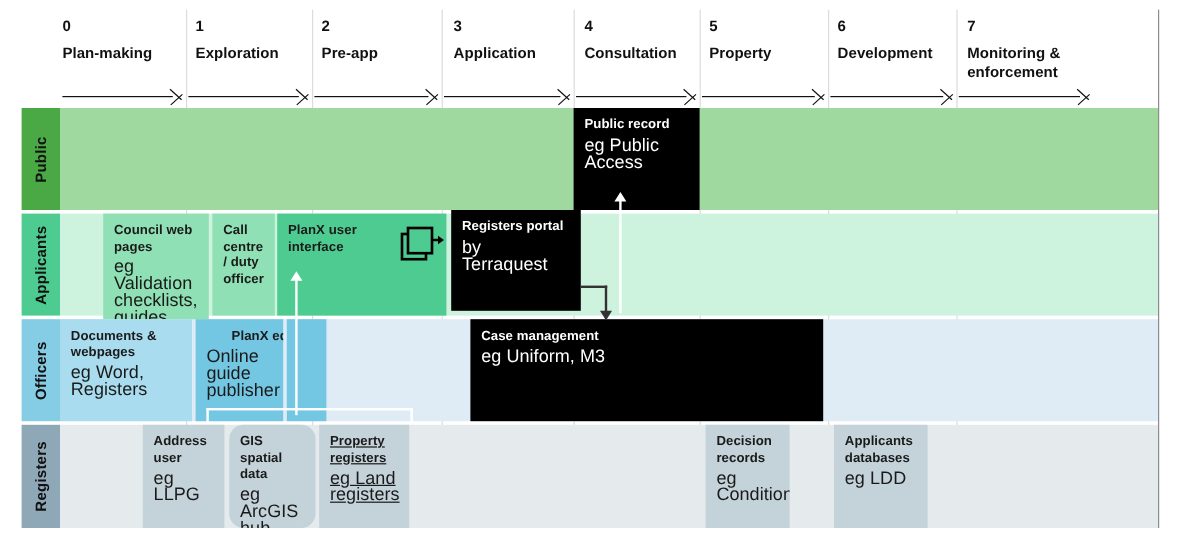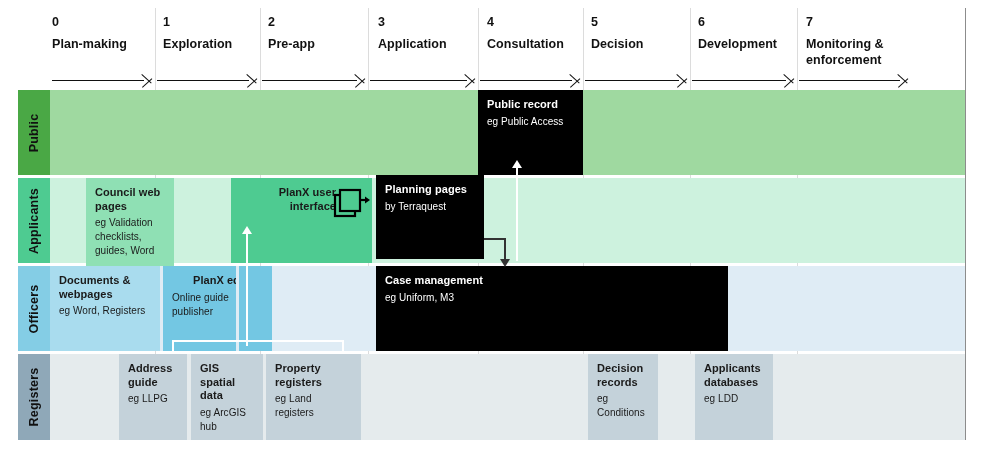--- a/index.html
+++ b/index.html
@@ -47,21 +47,21 @@
     font-size:12.5px;font-weight:bold;color:#111;letter-spacing:.2px;
   }
   .lane-bg{position:absolute;left:32px;top:0;}
 
   
   .card{position:absolute;box-sizing:border-box;padding:8px 9px 6px 9px;overflow:hidden;}
   .card .t{
     font-size:11px;font-weight:bold;line-height:13.5px;letter-spacing:.05px;
   }
   .card .s{
-    font-size:10px;font-weight:normal;line-height:14px;margin-top:3px;letter-spacing:.05px;
+    font-size:15px;font-weight:normal;line-height:14px;margin-top:3px;letter-spacing:.05px;
   }
   .card.dark{background:#000;}
   .card.dark .t,.card.dark .s{color:#fff;}
   .v-line{position:absolute;width:2px;}
   .h-line{position:absolute;height:2px;}
   .arrow-up{position:absolute;width:0;height:0;border-left:5px solid transparent;border-right:5px solid transparent;}
   .arrow-down{position:absolute;width:0;height:0;border-left:5px solid transparent;border-right:5px solid transparent;}
 
   
   .bracket{position:absolute;border-style:solid;border-color:#ffffff;border-width:2px 2px 0 2px;box-sizing:border-box;}
@@ -98,21 +98,21 @@
   <div class="stage" style="left:378px;width:102px;">
     <div class="num">3</div>
     <div class="name">Application</div>
   </div>
   <div class="stage" style="left:487px;width:102px;">
     <div class="num">4</div>
     <div class="name">Consultation</div>
   </div>
   <div class="stage" style="left:591px;width:100px;">
     <div class="num">5</div>
-    <div class="name">Decision</div>
+    <div class="name">Property</div>
   </div>
   <div class="stage" style="left:698px;width:105px;">
     <div class="num">6</div>
     <div class="name">Development</div>
   </div>
   <div class="stage" style="left:806px;width:108px;">
     <div class="num">7</div>
     <div class="name">Monitoring &amp; enforcement</div>
   </div>
 
@@ -166,69 +166,72 @@
   <div class="lane" style="top:178px;width:947px;height:85px;">
     <div class="lane-label" style="height:85px;background:#4ecb91;">
       <span>Applicants</span>
     </div>
     <div class="lane-bg" style="width:915px;height:85px;background:#cdf2de;"></div>
   </div>
   <div class="card" style="left:86px;top:178px;width:88px;height:101px;background:#8fe0b4;">
     <div class="t">Council web pages</div>
     <div class="s">eg Validation checklists, guides, Word</div>
   </div>
+  <div class="card" style="left:177px;top:178px;width:52px;height:85px;background:#8fe0b4;">
+    <div class="t">Call centre / duty officer</div>
+  </div>
   <div class="card" style="left:231px;top:178px;width:141px;height:85px;background:#4ecb91;">
-    <div class="t" style="width:96px;text-align:right;">PlanX user interface</div>
+    <div class="t" style="width:96px;">PlanX user interface</div>
     <svg class="doc-icon" style="left:100px;top:9px;" width="40" height="34" viewBox="0 0 40 34">
       <rect x="4" y="8" width="20" height="21" fill="none" stroke="#000" stroke-width="2.2"></rect>
       <rect x="9" y="3" width="20" height="21" fill="#4ecb91" stroke="#000" stroke-width="2.2"></rect>
       <line x1="29" y1="13" x2="35" y2="13" stroke="#000" stroke-width="2.2"></line>
       <polygon points="34,9.5 39,13 34,16.5" fill="#000"></polygon>
     </svg>
   </div>
   <div class="card dark" style="left:376px;top:175px;width:108px;height:84px;">
-    <div class="t">Planning pages</div>
+    <div class="t">Registers portal</div>
     <div class="s">by Terraquest</div>
   </div>
 
   <div class="lane" style="top:266px;width:947px;height:85px;">
     <div class="lane-label" style="height:85px;background:#84cde5;">
       <span>Officers</span>
     </div>
     <div class="lane-bg" style="width:915px;height:85px;background:#dfecf5;"></div>
   </div>
   <div class="card" style="left:50px;top:266px;width:110px;height:85px;background:#a9dcee;">
     <div class="t">Documents &amp; webpages</div>
     <div class="s">eg Word, Registers</div>
   </div>
   <div class="card" style="left:163px;top:266px;width:73px;height:85px;background:#73c7e3;">
     <div class="t" style="width:72px;padding-left:21px;">PlanX editor</div>
     <div class="s" style="width:72px;">Online guide publisher</div>
   </div>
   <div style="position:absolute;left:239px;top:266px;width:33px;height:85px;background:#73c7e3;"></div>
-  <div class="card dark" style="left:376px;top:266px;width:352px;height:85px;">
+  <div class="card dark" style="left:392px;top:266px;width:294px;height:85px;">
     <div class="t">Case management</div>
     <div class="s">eg Uniform, M3</div>
   </div>
 
   <div class="lane" style="top:354px;width:947px;height:86px;">
     <div class="lane-label" style="height:86px;background:#8fa8b8;">
       <span>Registers</span>
     </div>
     <div class="lane-bg" style="width:915px;height:86px;background:#e5ebed;"></div>
   </div>
   <div class="card" style="left:119px;top:354px;width:68px;height:86px;background:#c4d2da;">
-    <div class="t">Address guide</div>
+    <div class="t">Address user</div>
     <div class="s">eg LLPG</div>
   </div>
-  <div class="card" style="left:191px;top:354px;width:72px;height:86px;background:#c4d2da;">
+  <div class="card" style="left:191px;top:354px;width:72px;height:86px;background:#c4d2da;border-radius:12px;">
     <div class="t">GIS spatial data</div>
     <div class="s">eg ArcGIS hub</div>
   </div>
-  <div class="card" style="left:266px;top:354px;width:95px;height:86px;background:#c4d2da;">
+  <div class="card" style="left:266px;top:354px;width:75px;height:86px;background:#c4d2da;text-decoration:underline;">
     <div class="t">Property registers</div>
     <div class="s">eg Land registers</div>
   </div>
   <div class="card" style="left:588px;top:354px;width:70px;height:86px;background:#c4d2da;">
     <div class="t">Decision records</div>
     <div class="s">eg Conditions</div>
   </div>
   <div class="card" style="left:695px;top:354px;width:78px;height:86px;background:#c4d2da;">
     <div class="t">Applicants databases</div>
     <div class="s">eg LDD</div>

